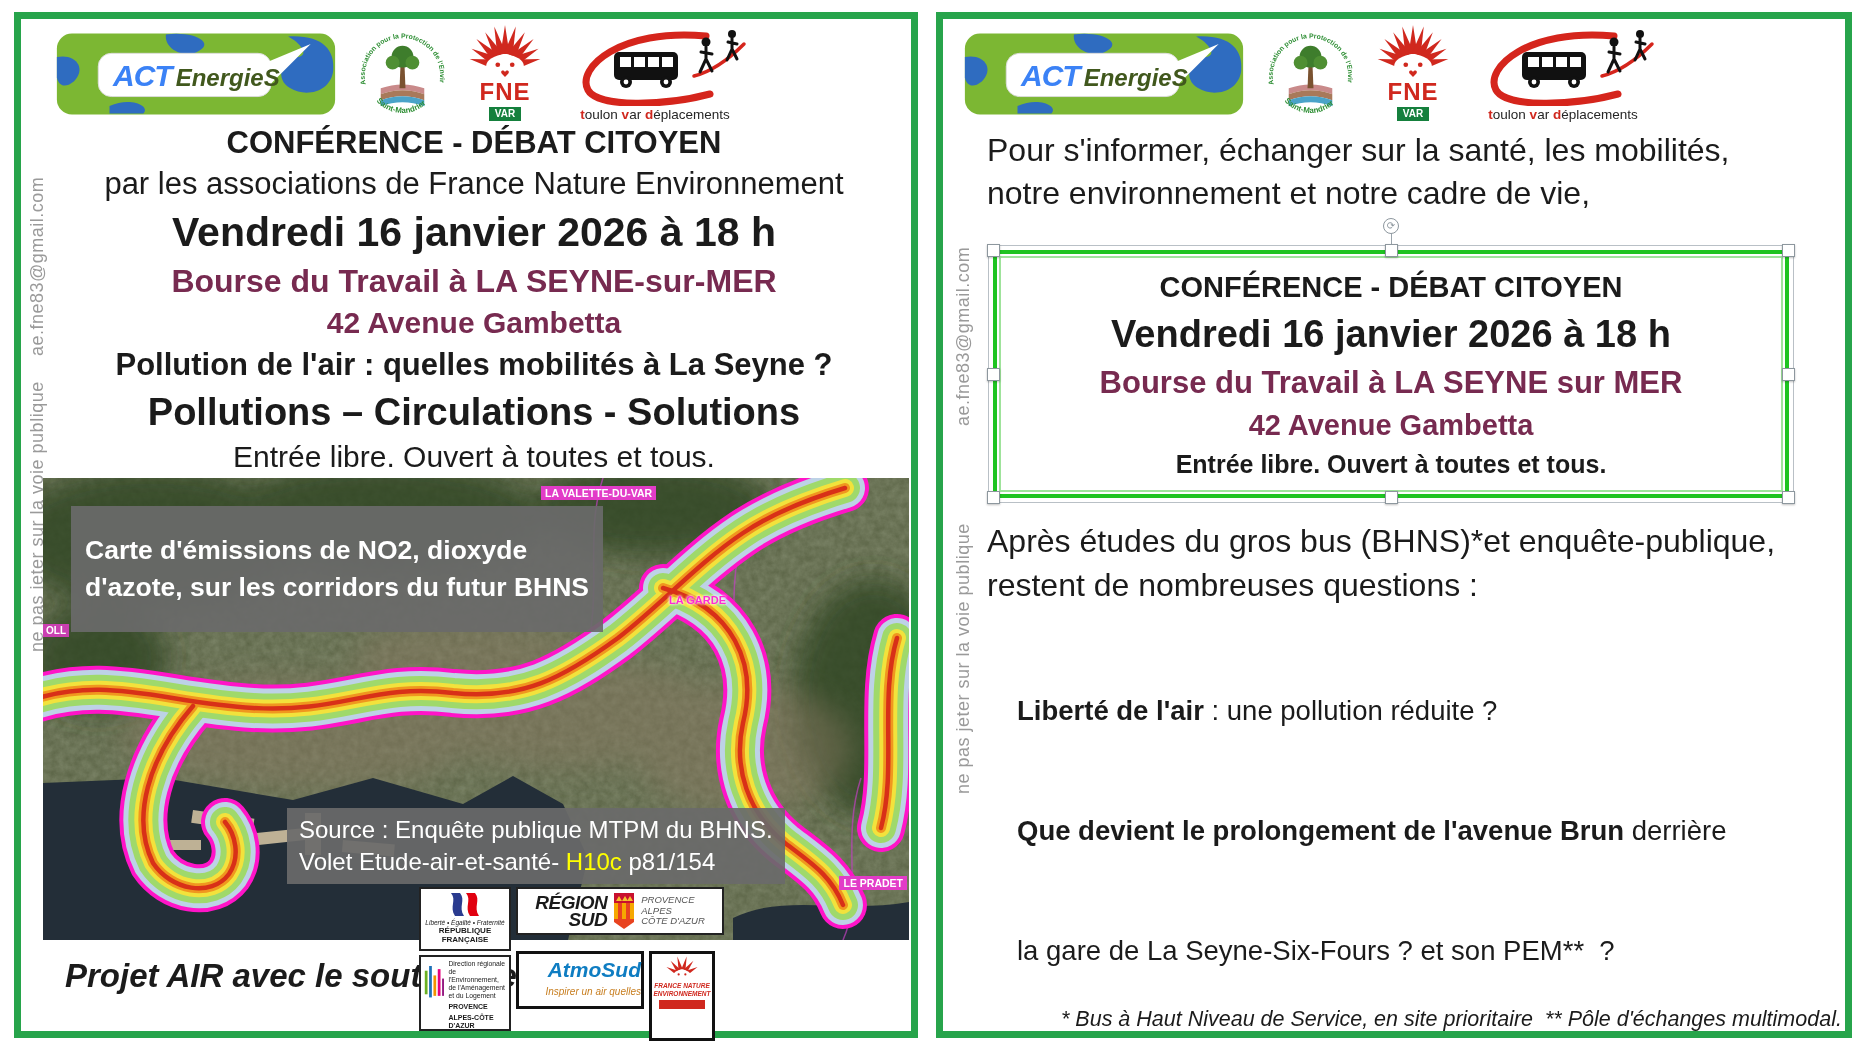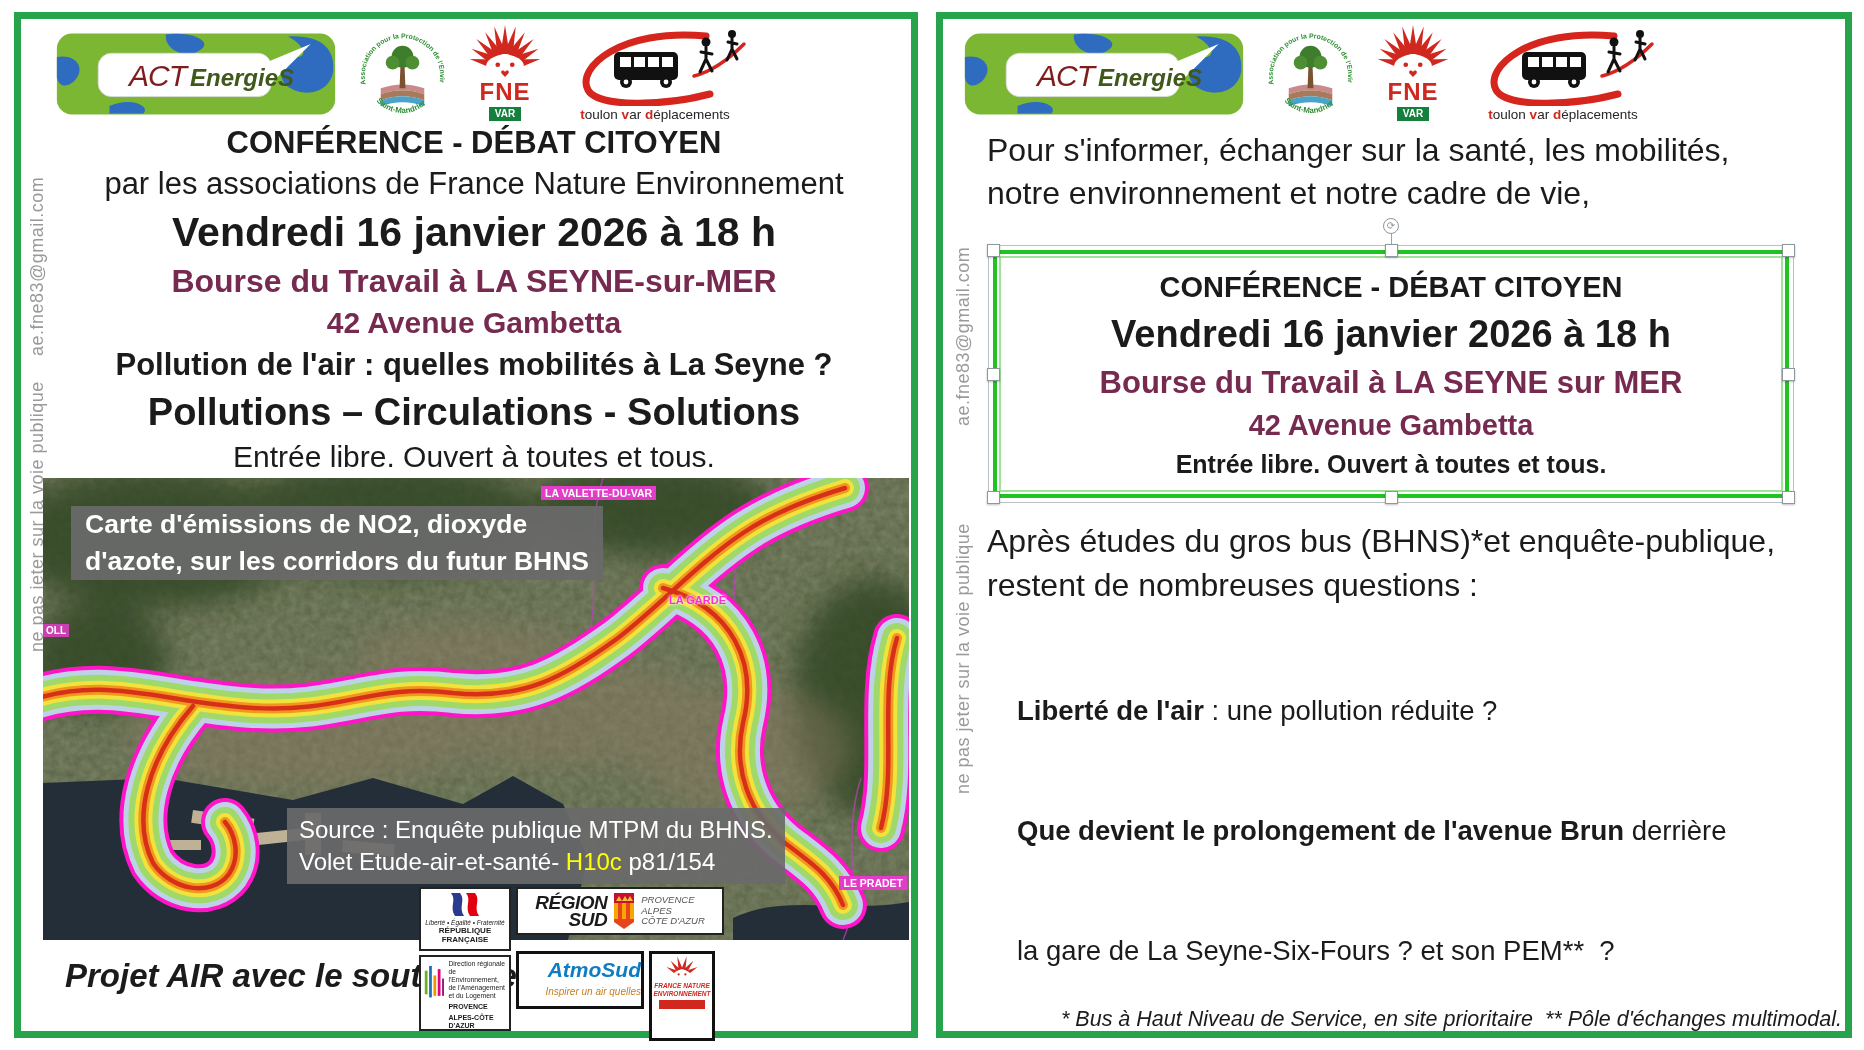--- a/index.html
+++ b/index.html
@@ -8,21 +8,21 @@
   .page{position:absolute;top:12px;height:1012px;background:#fff;border:7px solid #27a44b;}
   .page-left{left:14px;width:890px;}
   .page-right{left:936px;width:902px;}
 
   
   .logo-row{position:absolute;top:6px;left:34px;display:flex;align-items:center;gap:18px;height:98px;}
   .page-right .logo-row{left:20px;}
   .logo-act{position:relative;width:282px;height:90px;flex:none;}
   .logo-act svg{position:absolute;inset:0;width:100%;height:100%;}
   .act-text{position:absolute;left:58px;top:30px;display:flex;align-items:baseline;gap:4px;font-style:italic;white-space:nowrap;}
-  .act-red{color:#7f1d1d;font-weight:400;font-size:30px;letter-spacing:-1px;margin-left:16px;}
+  .act-red{color:#3b82f6;font-weight:700;font-size:30px;letter-spacing:-1px;}
   .act-green{color:#41581d;font-weight:700;font-size:24px;}
   .logo-ape{width:95px;height:95px;flex:none;}
   .ring-t{font-size:7px;fill:#2f8f35;font-weight:700;}
   .ring-b{font-size:8px;fill:#2f8f35;font-weight:700;}
   .logo-fne{position:relative;width:74px;height:98px;flex:none;text-align:center;}
   .logo-fne svg{width:72px;height:56px;display:block;margin:0 auto;}
   .fne-word{color:#d0281e;font-weight:800;font-size:24px;line-height:22px;letter-spacing:1px;}
   .fne-var{display:inline-block;background:#15803d;color:#fff;font-size:10px;font-weight:700;padding:1px 6px;margin-top:1px;line-height:12px;}
   .logo-tvd{position:relative;width:190px;height:100px;flex:none;}
   .logo-tvd svg{position:absolute;left:0;top:0;width:190px;height:82px;}
@@ -50,21 +50,21 @@
   
   .map-wrap{position:absolute;left:22px;top:459px;width:866px;height:462px;overflow:hidden;}
   .map-wrap > svg{position:absolute;inset:0;}
   .s-mag{stroke:#ff14c8;stroke-width:48px;}
   .s-blu{stroke:#bdd2e6;stroke-width:40px;}
   .s-grn{stroke:#9fd96b;stroke-width:30px;}
   .s-yel{stroke:#f2e23c;stroke-width:18px;}
   .s-org{stroke:#f0971f;stroke-width:10px;}
   .s-red{stroke:#d83018;stroke-width:4.5px;}
   .corr{fill:none;stroke-linecap:round;stroke-linejoin:round;}
-  .map-caption{position:absolute;left:28px;top:28px;background:rgba(106,106,106,.92);color:#fff;font-weight:700;font-size:26.5px;line-height:37px;padding:0 14px;}
+  .map-caption{position:absolute;left:28px;top:28px;background:rgba(106,106,106,.92);color:#fff;font-weight:700;font-size:26.5px;line-height:37px;padding:26px 14px;}
   .map-source{position:absolute;left:244px;top:330px;background:rgba(106,106,106,.92);color:#fff;font-size:24px;line-height:32px;padding:6px 12px;}
   .src-link{color:#ffff00;cursor:pointer;}
   .map-label{position:absolute;font-weight:700;}
   .lbl-valette{left:498px;top:8px;background:#e23cc8;color:#fff;font-size:10.5px;padding:1px 4px;}
   .lbl-garde{left:626px;top:116px;color:#ff2ad4;font-size:11px;text-shadow:0 0 3px #fff,0 0 3px #fff;}
   .lbl-pradet{right:2px;top:398px;background:#e23cc8;color:#fff;font-size:10.5px;padding:1px 4px;}
   .lbl-oll{left:0;top:146px;background:rgba(226,60,200,.85);color:#fff;font-size:10px;padding:1px 3px;}
 
   
   .support-text{position:absolute;left:44px;top:938px;font-size:33px;font-weight:800;font-style:italic;}

